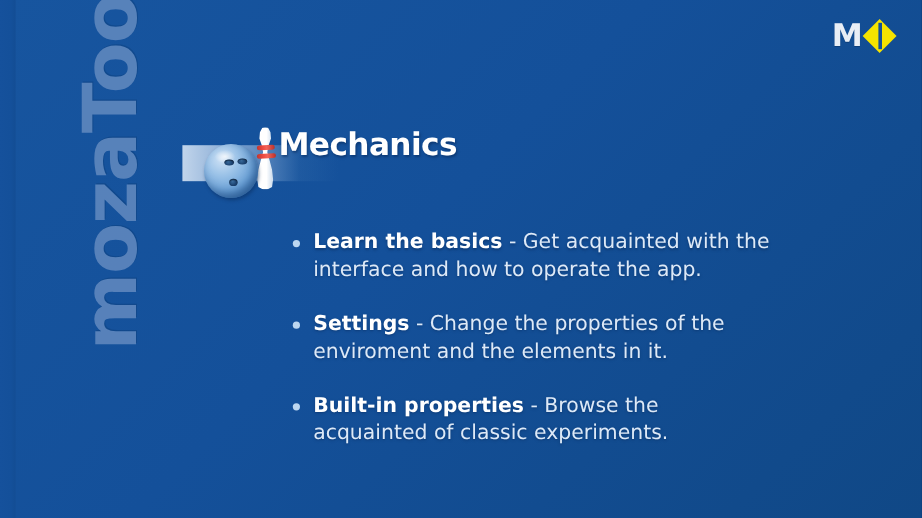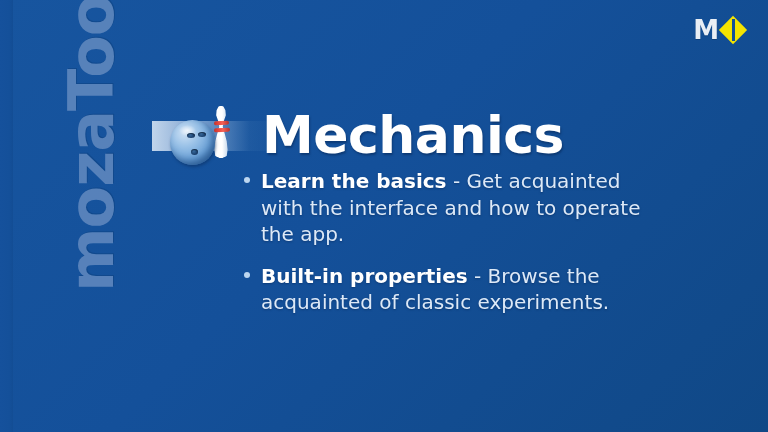--- a/index.html
+++ b/index.html
@@ -167,46 +167,47 @@
   }
   .pin-stripe {
     position: absolute;
     background: linear-gradient(90deg, #c0352f 0%, #ef4b42 35%, #f3645a 55%, #b8302a 100%);
   }
   .pin-stripe.s1 { left: 4px; top: 15px; width: 15px; height: 4px; border-radius: 2px; transform: rotate(-3deg); }
   .pin-stripe.s2 { left: 4px; top: 22px; width: 16px; height: 4px; border-radius: 2px; transform: rotate(-3deg); }
 
   .slide-title {
     position: absolute;
-    left: 110px;
+    left: 80px;
     top: 4px;
-    font-size: 52px;
+    font-size: 26px;
     font-weight: bold;
     color: #ffffff;
     letter-spacing: -0.5px;
     line-height: 1.1;
     text-shadow: 1px 2px 2px rgba(8,40,88,0.55);
     white-space: nowrap;
   }
 
   
   .bullet-list {
     position: absolute;
     left: 243px;
     top: 168px;
     width: 405px;
   }
   .bullet-item {
     position: relative;
     padding-left: 18px;
     margin-bottom: 15px;
-    font-size: 20px;
+    font-size: 17px;
     line-height: 1.33;
     color: #e7f0fa;
     text-shadow: 0 1px 2px rgba(8,40,88,0.5);
+    margin-top: 23px;
   }
   .bullet-item:last-child { margin-bottom: 0; }
   .bullet-dot {
     position: absolute;
     left: 1px;
     top: 9px;
     width: 6px;
     height: 6px;
     border-radius: 50%;
     background: #bcd6f0;
@@ -257,20 +258,24 @@
     <div class="slide-title">Mechanics</div>
   </div>
 
   <div class="bullet-list">
 
     <div class="bullet-item">
       <span class="bullet-dot"></span>
       <span class="bullet-term">Learn the basics</span><span class="bullet-desc"> - </span><span class="bullet-desc">Get acquainted with the interface and how to operate the app.</span>
     </div>
 
+    <div class="bullet-item">
+      <span class="bullet-dot"></span>
+      <span class="bullet-term">Settings</span><span class="bullet-desc"> - </span><span class="bullet-desc">Change the properties of the enviroment and the elements in it.</span>
+    </div>
 
     <div class="bullet-item">
       <span class="bullet-dot"></span>
       <span class="bullet-term">Built-in properties</span><span class="bullet-desc"> - </span><span class="bullet-desc">Browse the acquainted of classic experiments.</span>
     </div>
 
   </div>
 
 </div>
 

